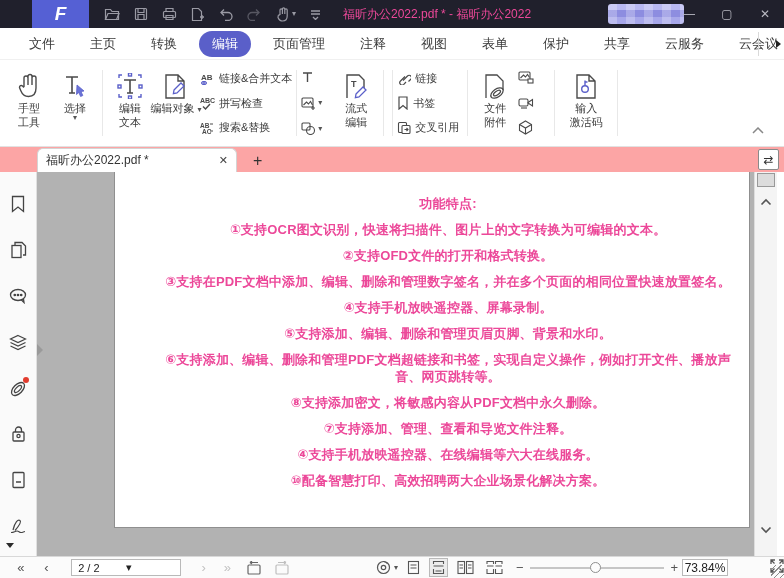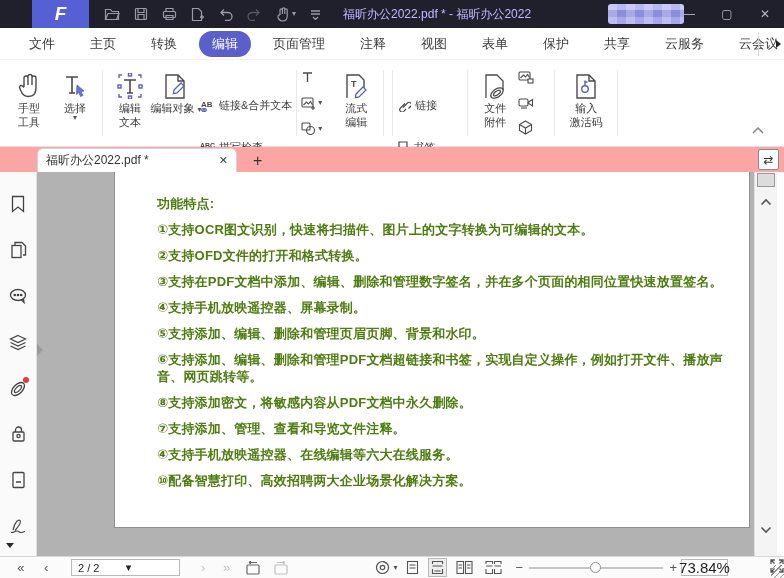--- a/index.html
+++ b/index.html
@@ -10,21 +10,21 @@
   
   .titlebar { position:relative; height:28px; background:#20202c; display:flex; align-items:center; }
   .logo { position:absolute; left:32px; top:0; width:57px; height:28px; background:#5560d4;
     color:#fff; font-size:19px; font-style:italic; font-weight:bold;
     display:flex; align-items:center; justify-content:center; }
   .tb-icons { display:flex; align-items:center; gap:14px; margin-left:104px; }
   .tb-btn { color:#9a9aa4; font-size:14px; line-height:1; display:flex; align-items:center; }
   .tb-btn svg { display:block; }
   .tb-btn.disabled { opacity:.45; }
   .tb-caret { color:#9a9aa4; font-size:8px; margin-left:2px; }
-  .tb-title { color:#c4b5fd; font-size:12px; margin-left:22px; white-space:nowrap; }
+  .tb-title { color:#ec4899; font-size:12px; margin-left:22px; white-space:nowrap; }
   .blur-account { position:absolute; left:608px; top:4px; width:76px; height:20px; border-radius:3px;
     background:
       repeating-linear-gradient(90deg, rgba(255,255,255,.25) 0 9px, rgba(255,255,255,0) 9px 18px),
       repeating-linear-gradient(0deg, #a7a7ea 0 7px, #8d8de0 7px 14px, #b8b8f2 14px 20px);
   }
   .win-controls { position:absolute; right:0; top:0; height:28px; display:flex; }
   .win-btn { width:38px; height:28px; color:#b9b9c2; font-size:12px;
     display:flex; align-items:center; justify-content:center; }
 
   
@@ -40,21 +40,21 @@
   
   .ribbon { position:relative; height:87px; background:#fff; border-bottom:1px solid #e2e2e2;
     display:flex; align-items:center; padding:0 0 0 6px; }
   .rsep { width:1px; height:66px; background:#e8e8e8; margin:0 4px; flex:none; }
   .rbtn { display:flex; flex-direction:column; align-items:center; justify-content:flex-start;
     width:46px; height:72px; padding-top:4px; flex:none; }
   .rbtn .ric { height:30px; display:flex; align-items:center; justify-content:center; }
   .rlabel { font-size:11px; color:#3c3c3c; line-height:14px; text-align:center; white-space:nowrap; }
   .rcaret { font-size:8px; color:#555; line-height:6px; }
   .rcol { display:flex; flex-direction:column; justify-content:space-between; height:64px; flex:none; }
-  .ritem { display:flex; align-items:center; gap:4px; font-size:11px; color:#3c3c3c; white-space:nowrap;margin-top:27px; }
+  .ritem { display:flex; align-items:center; gap:4px; font-size:11px; color:#3c3c3c; white-space:nowrap; }
   .ritem svg { flex:none; }
   .micol { display:flex; flex-direction:column; justify-content:space-between; height:64px;
     align-items:flex-start; flex:none; width:32px; }
   .mini { display:flex; align-items:center; gap:2px; }
   .ribbon-collapse { position:absolute; right:20px; bottom:8px; color:#888; }
 
   
   .tabbar { position:relative; height:25px; background:#fca5a5; display:flex; align-items:flex-end; }
   .doctab { position:relative; margin-left:37px; width:200px; height:24px; background:#fff;
     border:1px solid #d4d4d4; border-bottom:none; border-radius:6px 6px 0 0;
@@ -73,22 +73,22 @@
   .sbtn { position:relative; width:20px; height:20px; display:flex; align-items:center; justify-content:center; }
   .sb-reddot { position:absolute; right:-1px; top:-1px; width:6px; height:6px; border-radius:50%; background:#e23c2e; }
   .sidebar-more { position:absolute; left:6px; bottom:8px; width:0; height:0;
     border-top:5px solid #2b2b2b; border-left:4.5px solid transparent; border-right:4.5px solid transparent; }
   .panel-handle { position:absolute; left:37px; top:172px; width:0; height:0;
     border-left:6px solid #9a9a9a; border-top:6px solid transparent; border-bottom:6px solid transparent; z-index:3; }
 
   .docarea { position:relative; width:717px; background:#b2b2b2; overflow:hidden; }
   .page { position:absolute; left:77px; top:0; width:636px; height:356px; background:#fff;
     border:1px solid #8f8f8f; border-top:none; padding:23px 10px 0 42px; }
-  .page p { font-size:13px; line-height:17px; color:#4d7c0f; font-weight:600;
-    letter-spacing:.2px; margin-bottom:9px; max-width:586px; }
+  .page p { font-size:13px; line-height:17px; color:#ec4899; font-weight:600;
+    letter-spacing:.2px; margin-bottom:9px; max-width:586px;text-align:center; }
 
   .vscroll { position:relative; width:23px; background:#f4f4f4; border-left:1px solid #ddd; }
   .vthumb { position:absolute; left:2px; top:1px; width:18px; height:14px; background:#dcdcdc; border:1px solid #999; }
   .vchev-up { position:absolute; left:5px; top:20px; }
   .vchev-dn { position:absolute; left:5px; bottom:18px; }
   .right-gutter { width:7px; background:#fff; }
 
   
   .statusbar { position:relative; height:22px; background:#fbfbfb; border-top:1px solid #d8d8d8;
     display:flex; align-items:center; padding-left:12px; font-size:12px; color:#555; }
@@ -102,21 +102,21 @@
   .view-btn.disabled svg { opacity:.4; }
   .eye-btn { margin-left:86px; display:flex; align-items:center; gap:3px; }
   .mode-btn { margin-left:6px; padding:1px 2px; border:1px solid transparent; display:flex; align-items:center; }
   .mode-btn.selected { border-color:#b9b9b9; background:#ececec; }
   .zoom-minus { margin-left:10px; font-size:13px; color:#555; }
   .zoom-track { position:relative; width:138px; height:2px; background:#c6c6c6; margin:0 6px; }
   .zoom-handle { position:absolute; left:45%; top:-5px; width:11px; height:11px; border-radius:50%;
     background:#fdfdfd; border:1px solid #8f8f8f; }
   .zoom-plus { font-size:13px; color:#555; }
   .zoombox { width:47px; height:17px; background:#fff; border:1px solid #b9b9b9; margin-left:4px;
-    font-size:15px; color:#222; display:flex; align-items:center; justify-content:center; }
+    font-size:12px; color:#222; display:flex; align-items:center; justify-content:center; }
   .fullscreen-btn { margin-left:42px; }
   .corner-grip { position:absolute; right:0; bottom:0; width:13px; height:13px;
     background:repeating-linear-gradient(135deg, transparent 0 3px, #8a8a8a 3px 4px); }
 </style>
 </head>
 <body>
 
 <div id="app">
 
   <div class="titlebar">

